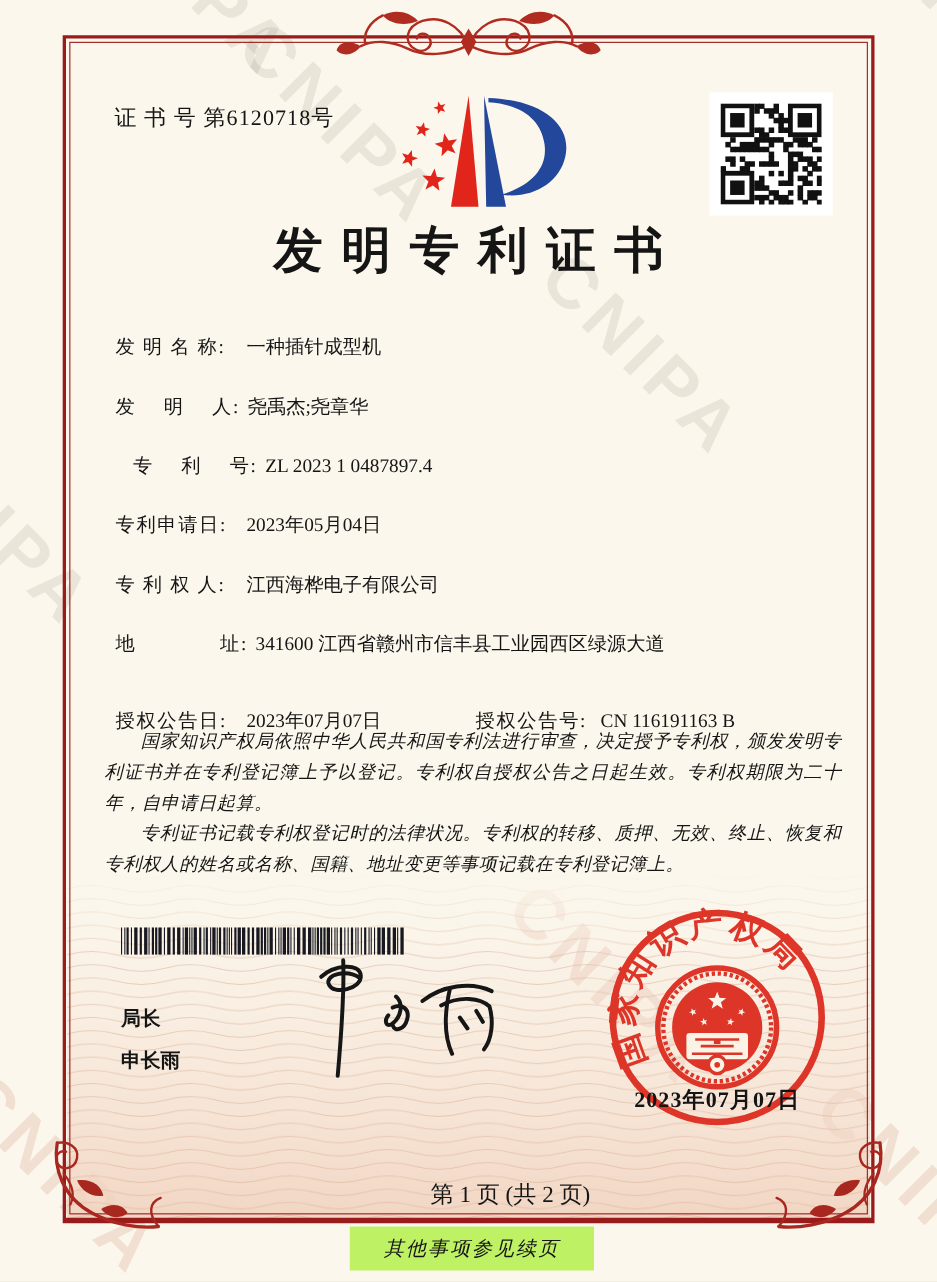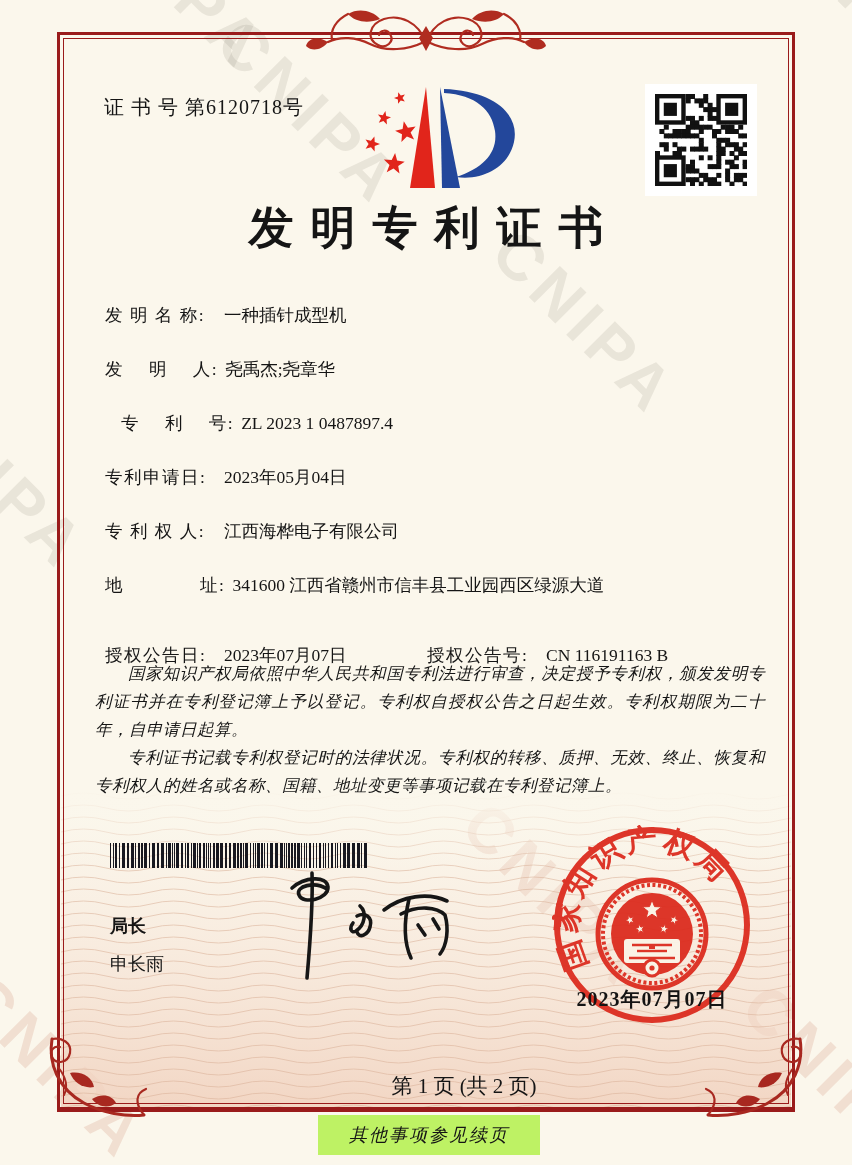--- a/index.html
+++ b/index.html
@@ -30,34 +30,34 @@
   .qr-box{position:absolute; left:645px; top:84px; width:112px; height:112px; background:#ffffff;}
   .qr-box svg{position:absolute; left:10px; top:10px;}
   .title{
     position:absolute; left:0; top:198px; width:100%; text-align:center;
     font-size:45px; font-weight:600; letter-spacing:17px; text-indent:17px;
   }
   
   .field-row{position:absolute; left:105px; width:680px; font-size:17.5px; white-space:nowrap;}
   .f-label{display:inline-block; min-width:112px; letter-spacing:1.5px;}
   .f-value{margin-left:7px;}
-  .f-pair2{position:absolute; left:322px; top:0;}
+  .f-pair2{position:absolute; left:322px; top:0;text-align:center;}
   
   .body-text{
     position:absolute; left:95px; top:660px; width:670px;
     font-size:16.5px; line-height:28px; font-style:italic; letter-spacing:0.5px;
   }
   .body-text p{margin:0; text-indent:2em; text-align:justify;}
   
   .waves{position:absolute; left:61px; top:790px; pointer-events:none;}
   .barcode{position:absolute; left:110px; top:843px;}
   .sig-title{position:absolute; left:110px; top:914px; font-size:18px;
     font-family:"Liberation Sans","DejaVu Sans",sans-serif; font-weight:bold;text-align:right;}
   .sig-name{position:absolute; left:110px; top:952px; font-size:18px;
-    font-family:"Liberation Sans","DejaVu Sans",sans-serif; font-weight:normal;}
+    font-family:"Liberation Sans","DejaVu Sans",sans-serif; font-weight:bold;}
   .signature{position:absolute; left:232px; top:868px;}
   .seal{position:absolute; left:552px; top:825px; width:200px; height:200px; opacity:0.94;}
   .seal-date{
     position:absolute; left:552px; top:986px; width:200px; text-align:center;
     font-size:20px; font-weight:bold; color:#141414; letter-spacing:1px; z-index:5;
   }
   
   .page-info{position:absolute; left:0; top:1072px; width:100%; text-align:center; font-size:21px;padding-left:38px;}
   .cont-box{
     position:absolute; left:318px; top:1115px; width:222px; height:40px;

